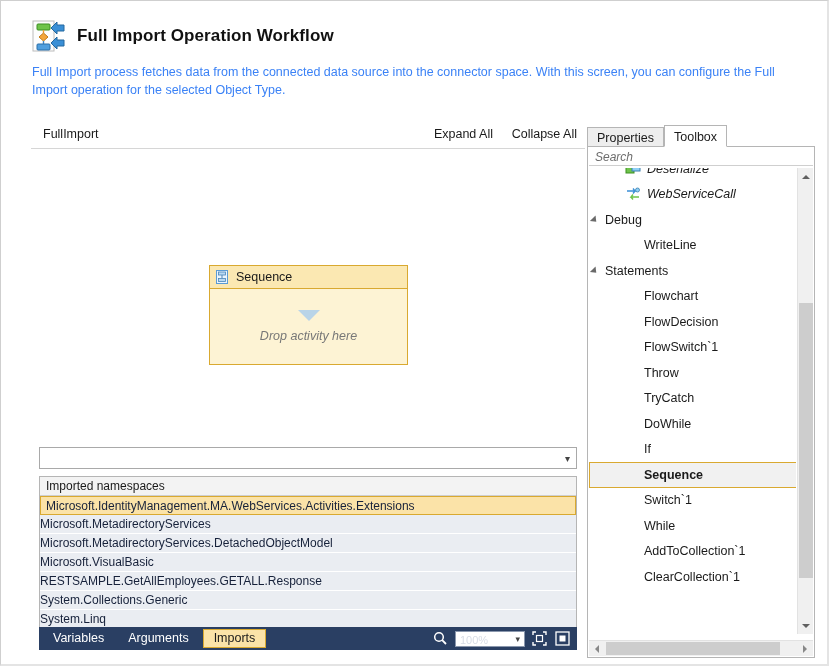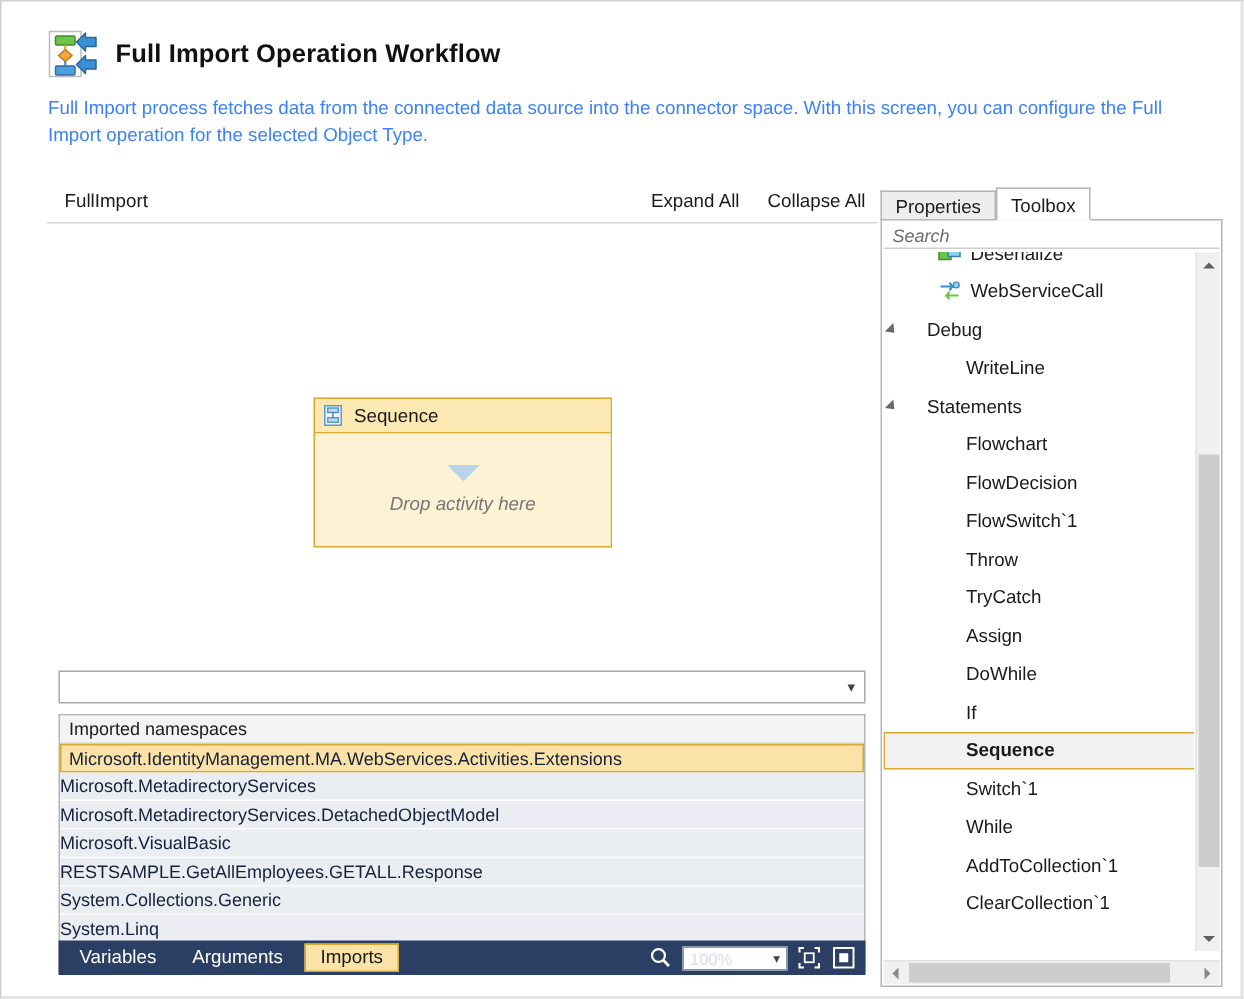--- a/index.html
+++ b/index.html
@@ -339,28 +339,29 @@
     height: 25.5px;
     display: flex;
     align-items: center;
     font-size: 12.5px;
     color: #1a1a1a;
     box-sizing: border-box;
     white-space: nowrap;
   }
   .tree-item.group {
     padding-left: 1px;
-    gap: 21px;
+    gap: 8px;
   }
   .tree-item.leaf {
     padding-left: 55px;
     gap: 6px;
   }
   .tree-item.leaf.has-icon {
     padding-left: 36px;
+    font-style: italic;
   }
   .tree-item.selected {
     background: #f1f1f1;
     border: 1px solid #d9a930;
     font-weight: bold;
     width: 217px;
     padding-left: 54px;
   }
   .tri {
     width: 0; height: 0;
@@ -578,23 +579,20 @@
             <div class="tree-item leaf">
               <span>FlowSwitch`1</span>
             </div>
             <div class="tree-item leaf">
               <span>Throw</span>
             </div>
             <div class="tree-item leaf">
               <span>TryCatch</span>
             </div>
             <div class="tree-item leaf">
-              <span>Assign</span>
-            </div>
-            <div class="tree-item leaf">
               <span>DoWhile</span>
             </div>
             <div class="tree-item leaf">
               <span>If</span>
             </div>
             <div class="tree-item leaf selected">
               <span>Sequence</span>
             </div>
             <div class="tree-item leaf">
               <span>Switch`1</span>

